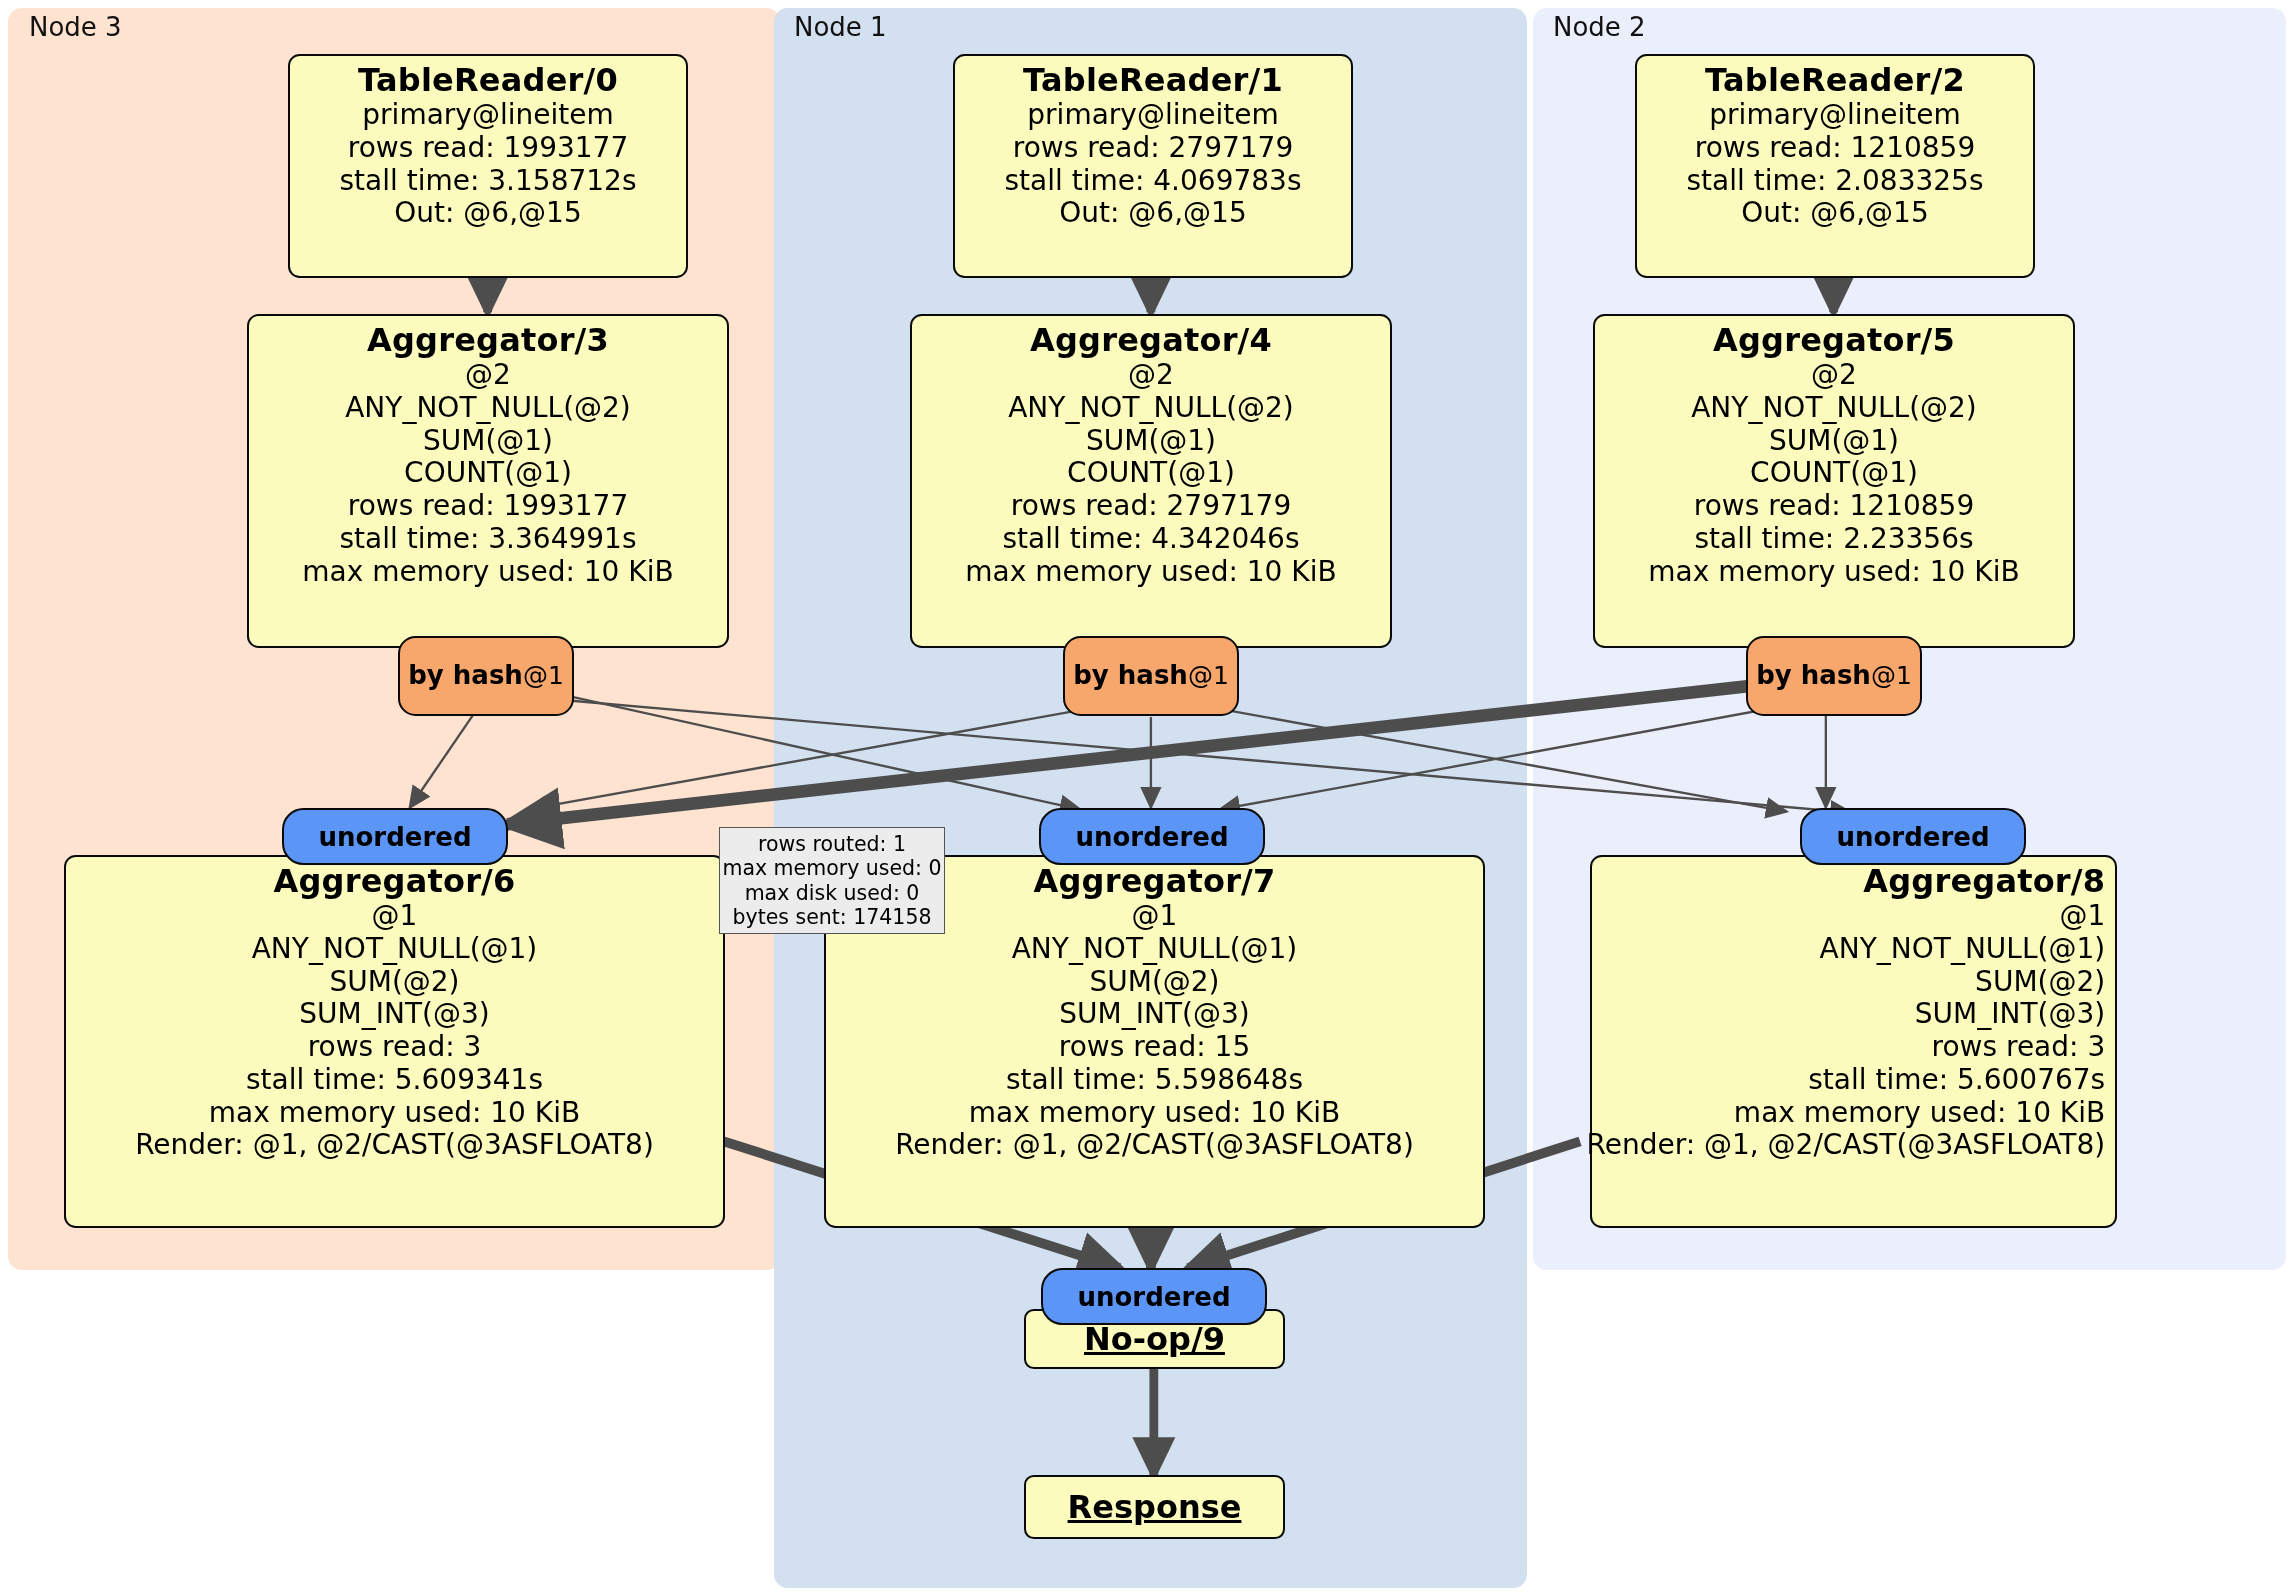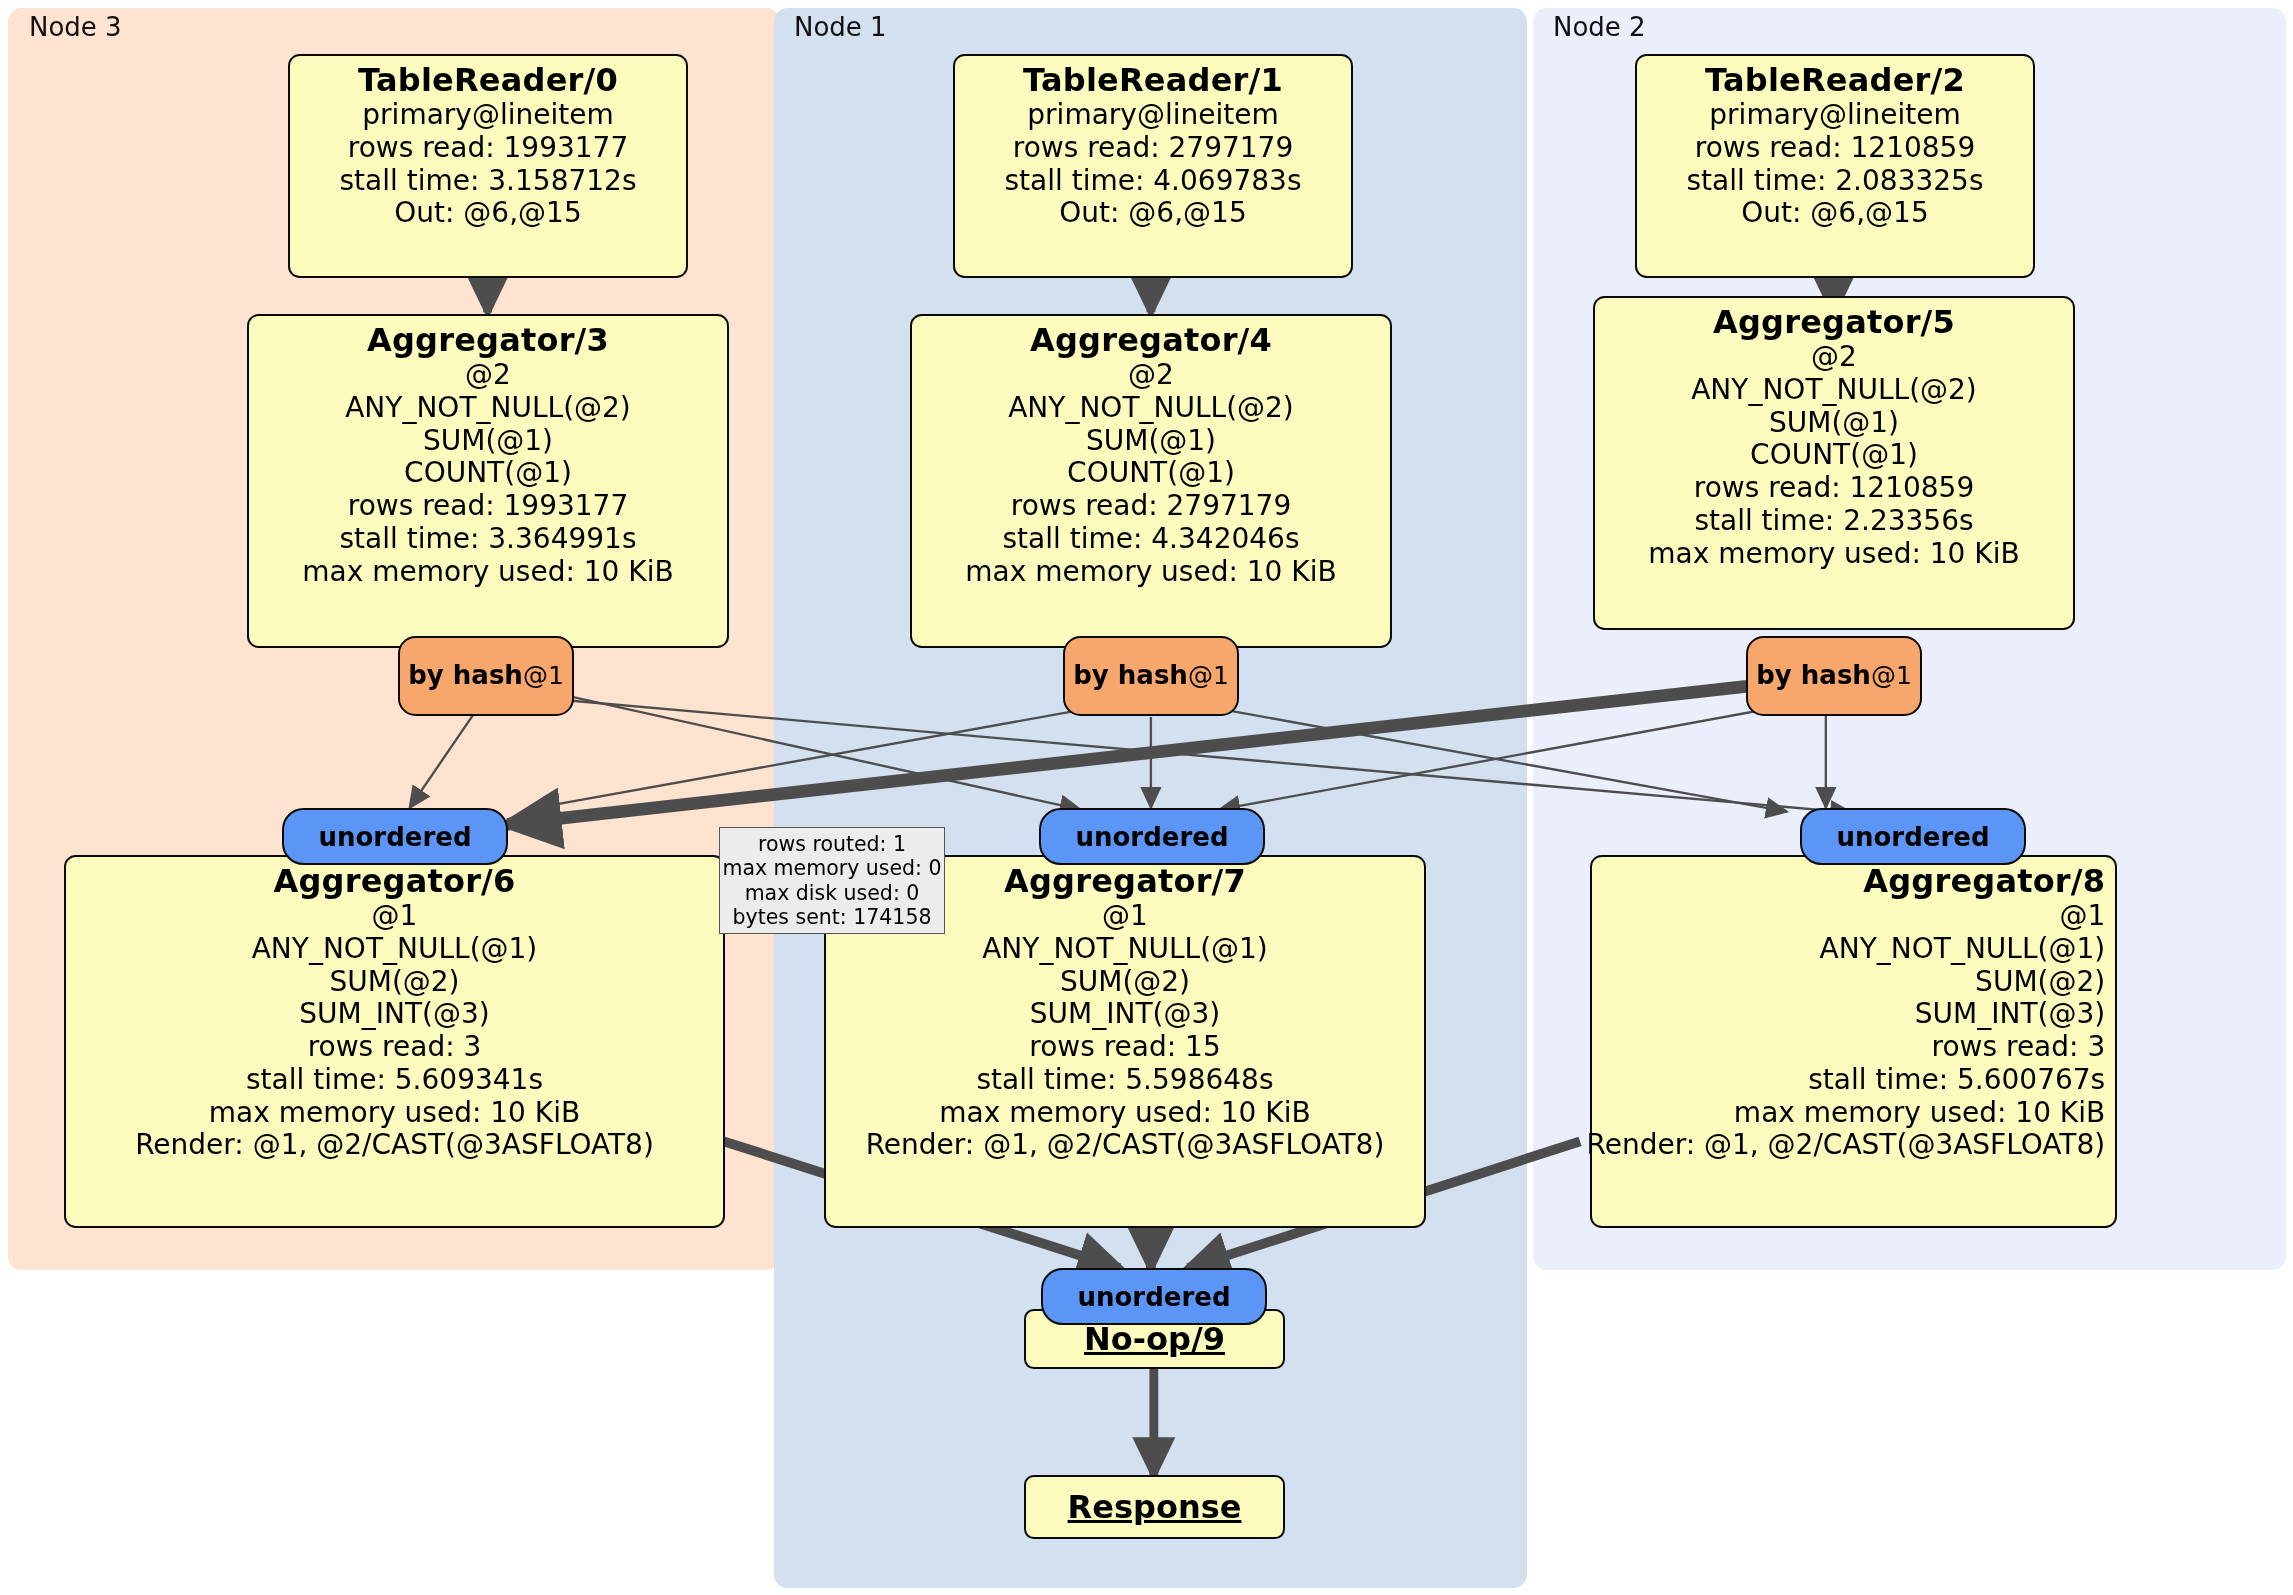--- a/index.html
+++ b/index.html
@@ -129,21 +129,21 @@
     <div class="title">Aggregator/4</div>
     <div class="line">@2</div>
     <div class="line">ANY_NOT_NULL(@2)</div>
     <div class="line">SUM(@1)</div>
     <div class="line">COUNT(@1)</div>
     <div class="line">rows read: 2797179</div>
     <div class="line">stall time: 4.342046s</div>
     <div class="line">max memory used: 10 KiB</div>
   </div>
 
-  <div class="opbox" style="left:1593px;top:296px;width:482px;height:334px;">
+  <div class="opbox" style="left:1593px;top:314px;width:482px;height:334px;">
     <div class="title">Aggregator/5</div>
     <div class="line">@2</div>
     <div class="line">ANY_NOT_NULL(@2)</div>
     <div class="line">SUM(@1)</div>
     <div class="line">COUNT(@1)</div>
     <div class="line">rows read: 1210859</div>
     <div class="line">stall time: 2.23356s</div>
     <div class="line">max memory used: 10 KiB</div>
   </div>
 
@@ -186,21 +186,21 @@
     <div class="line">@1</div>
     <div class="line">ANY_NOT_NULL(@1)</div>
     <div class="line">SUM(@2)</div>
     <div class="line">SUM_INT(@3)</div>
     <div class="line">rows read: 3</div>
     <div class="line">stall time: 5.609341s</div>
     <div class="line">max memory used: 10 KiB</div>
     <div class="line">Render: @1, @2/CAST(@3ASFLOAT8)</div>
   </div>
 
-  <div class="opbox" style="left:824px;top:855px;width:602px;height:373px;">
+  <div class="opbox" style="left:824px;top:855px;width:661px;height:373px;">
     <div class="title">Aggregator/7</div>
     <div class="line">@1</div>
     <div class="line">ANY_NOT_NULL(@1)</div>
     <div class="line">SUM(@2)</div>
     <div class="line">SUM_INT(@3)</div>
     <div class="line">rows read: 15</div>
     <div class="line">stall time: 5.598648s</div>
     <div class="line">max memory used: 10 KiB</div>
     <div class="line">Render: @1, @2/CAST(@3ASFLOAT8)</div>
   </div>

